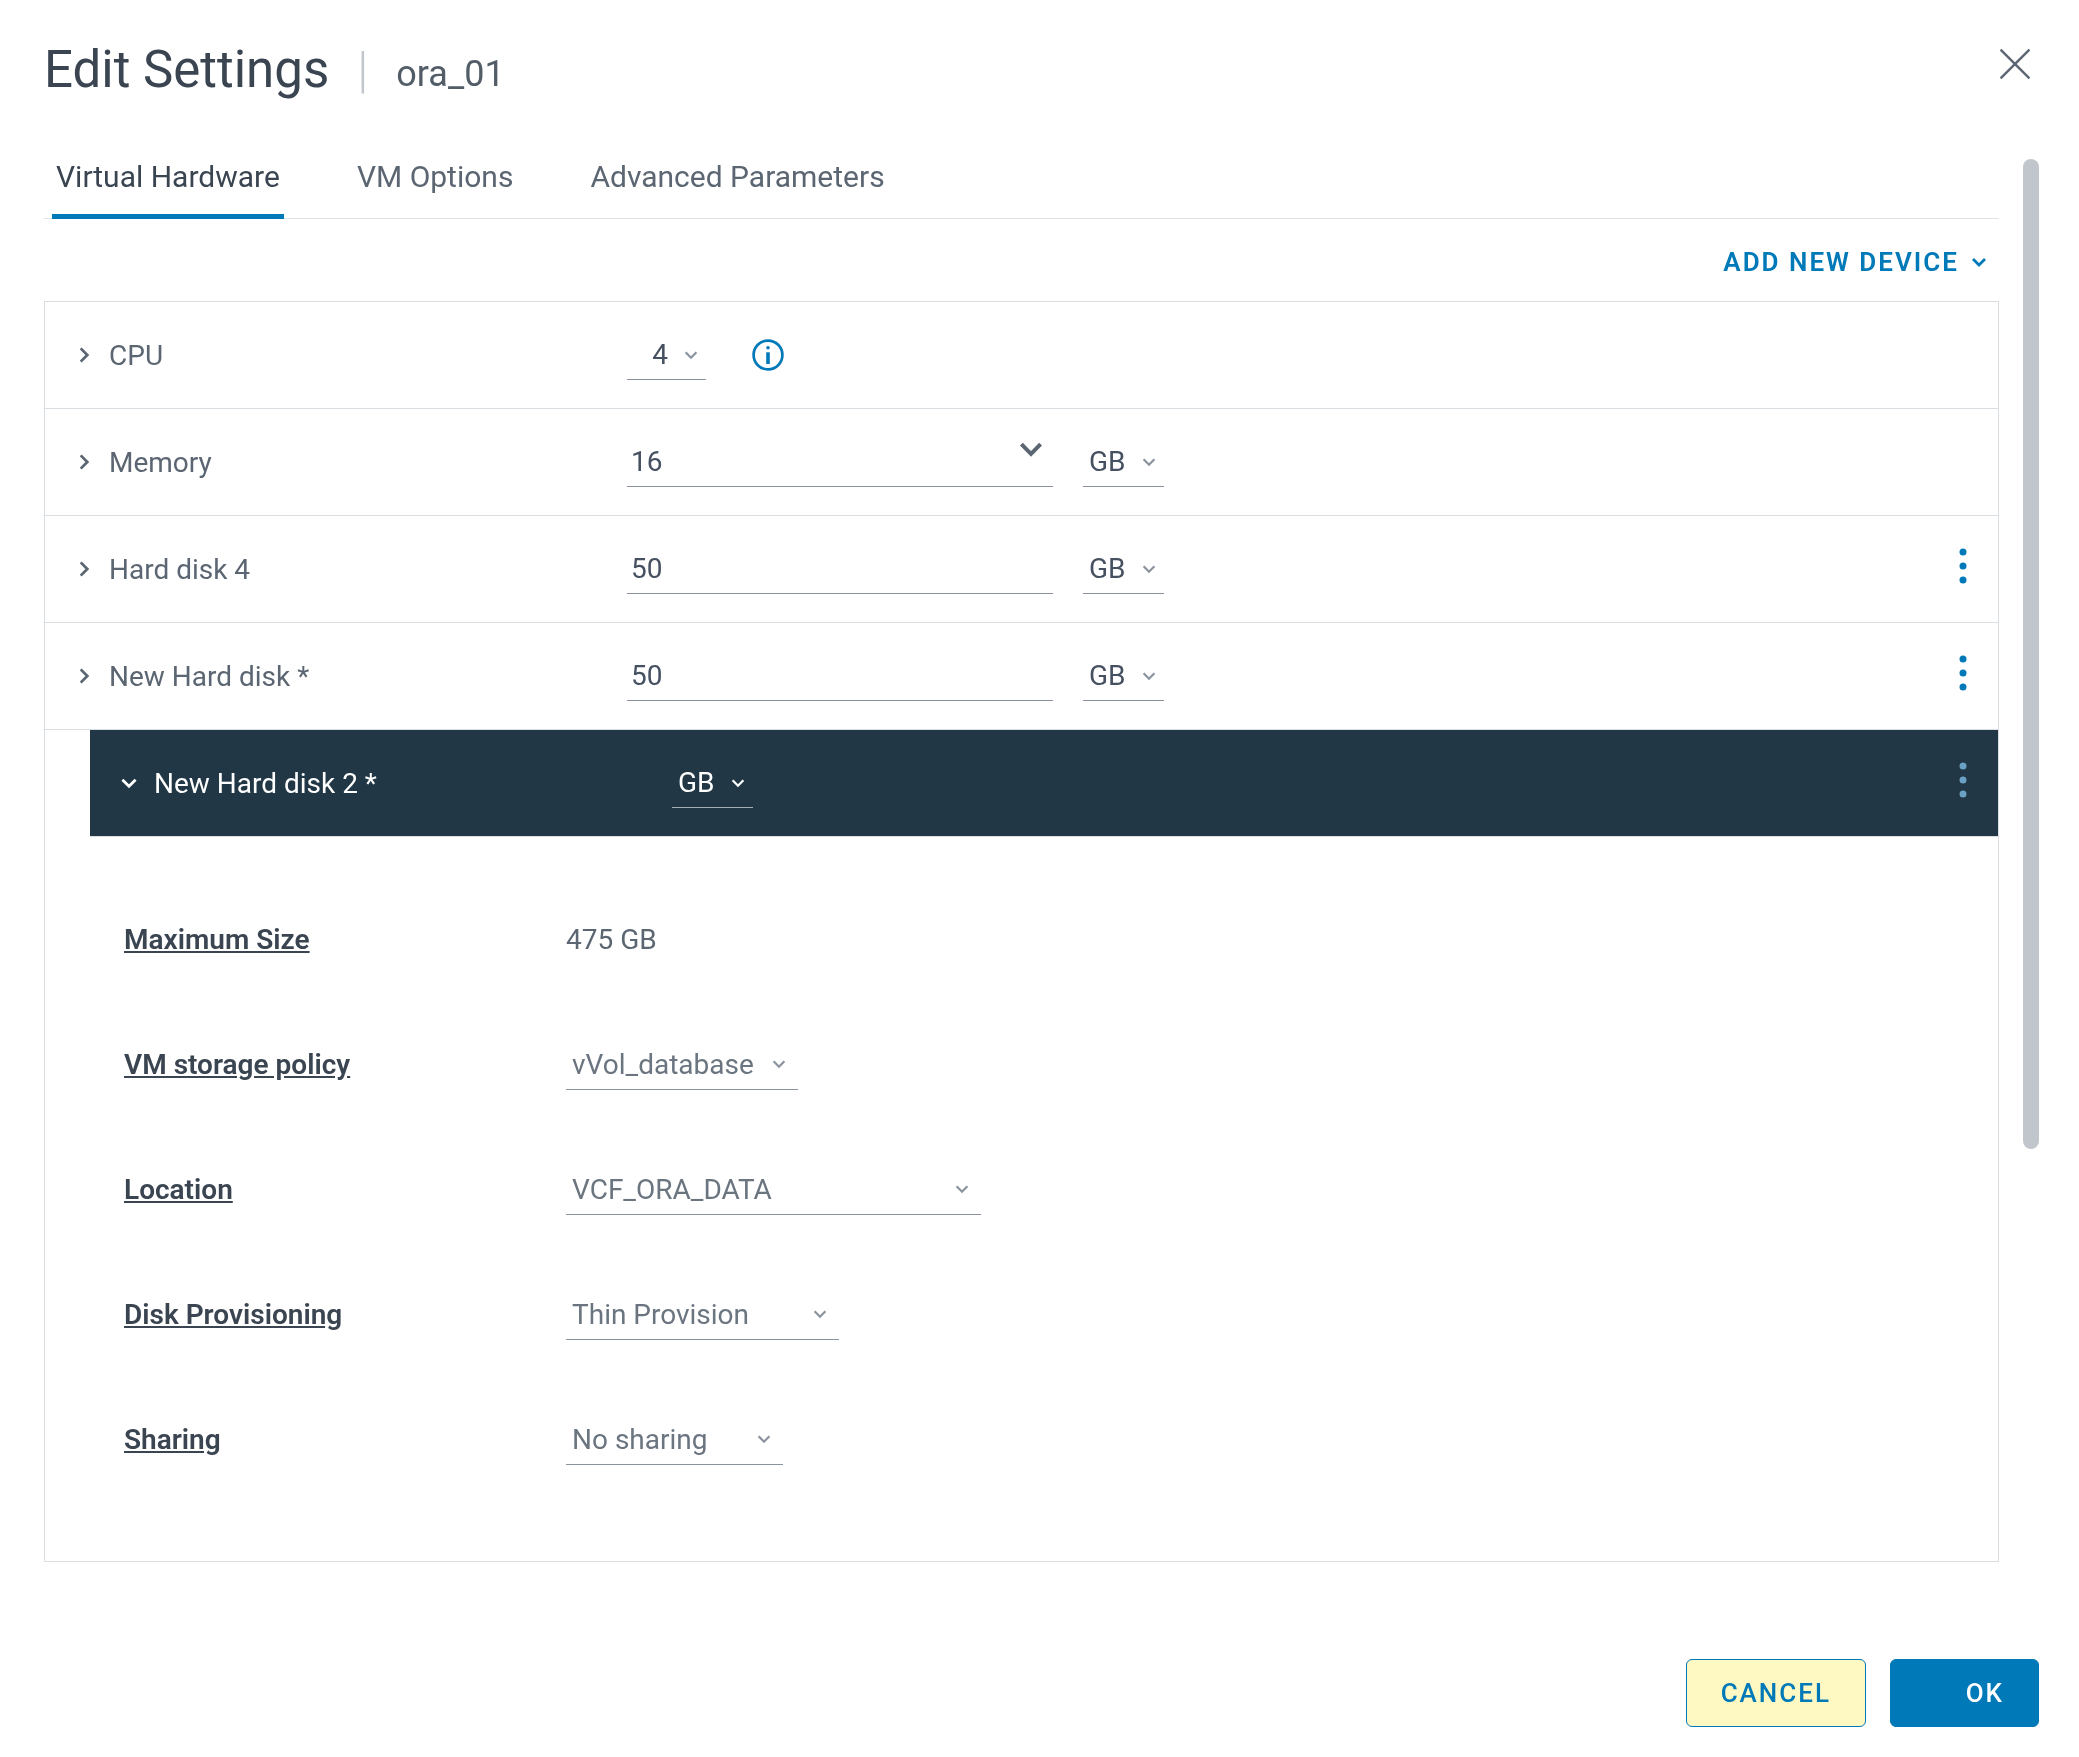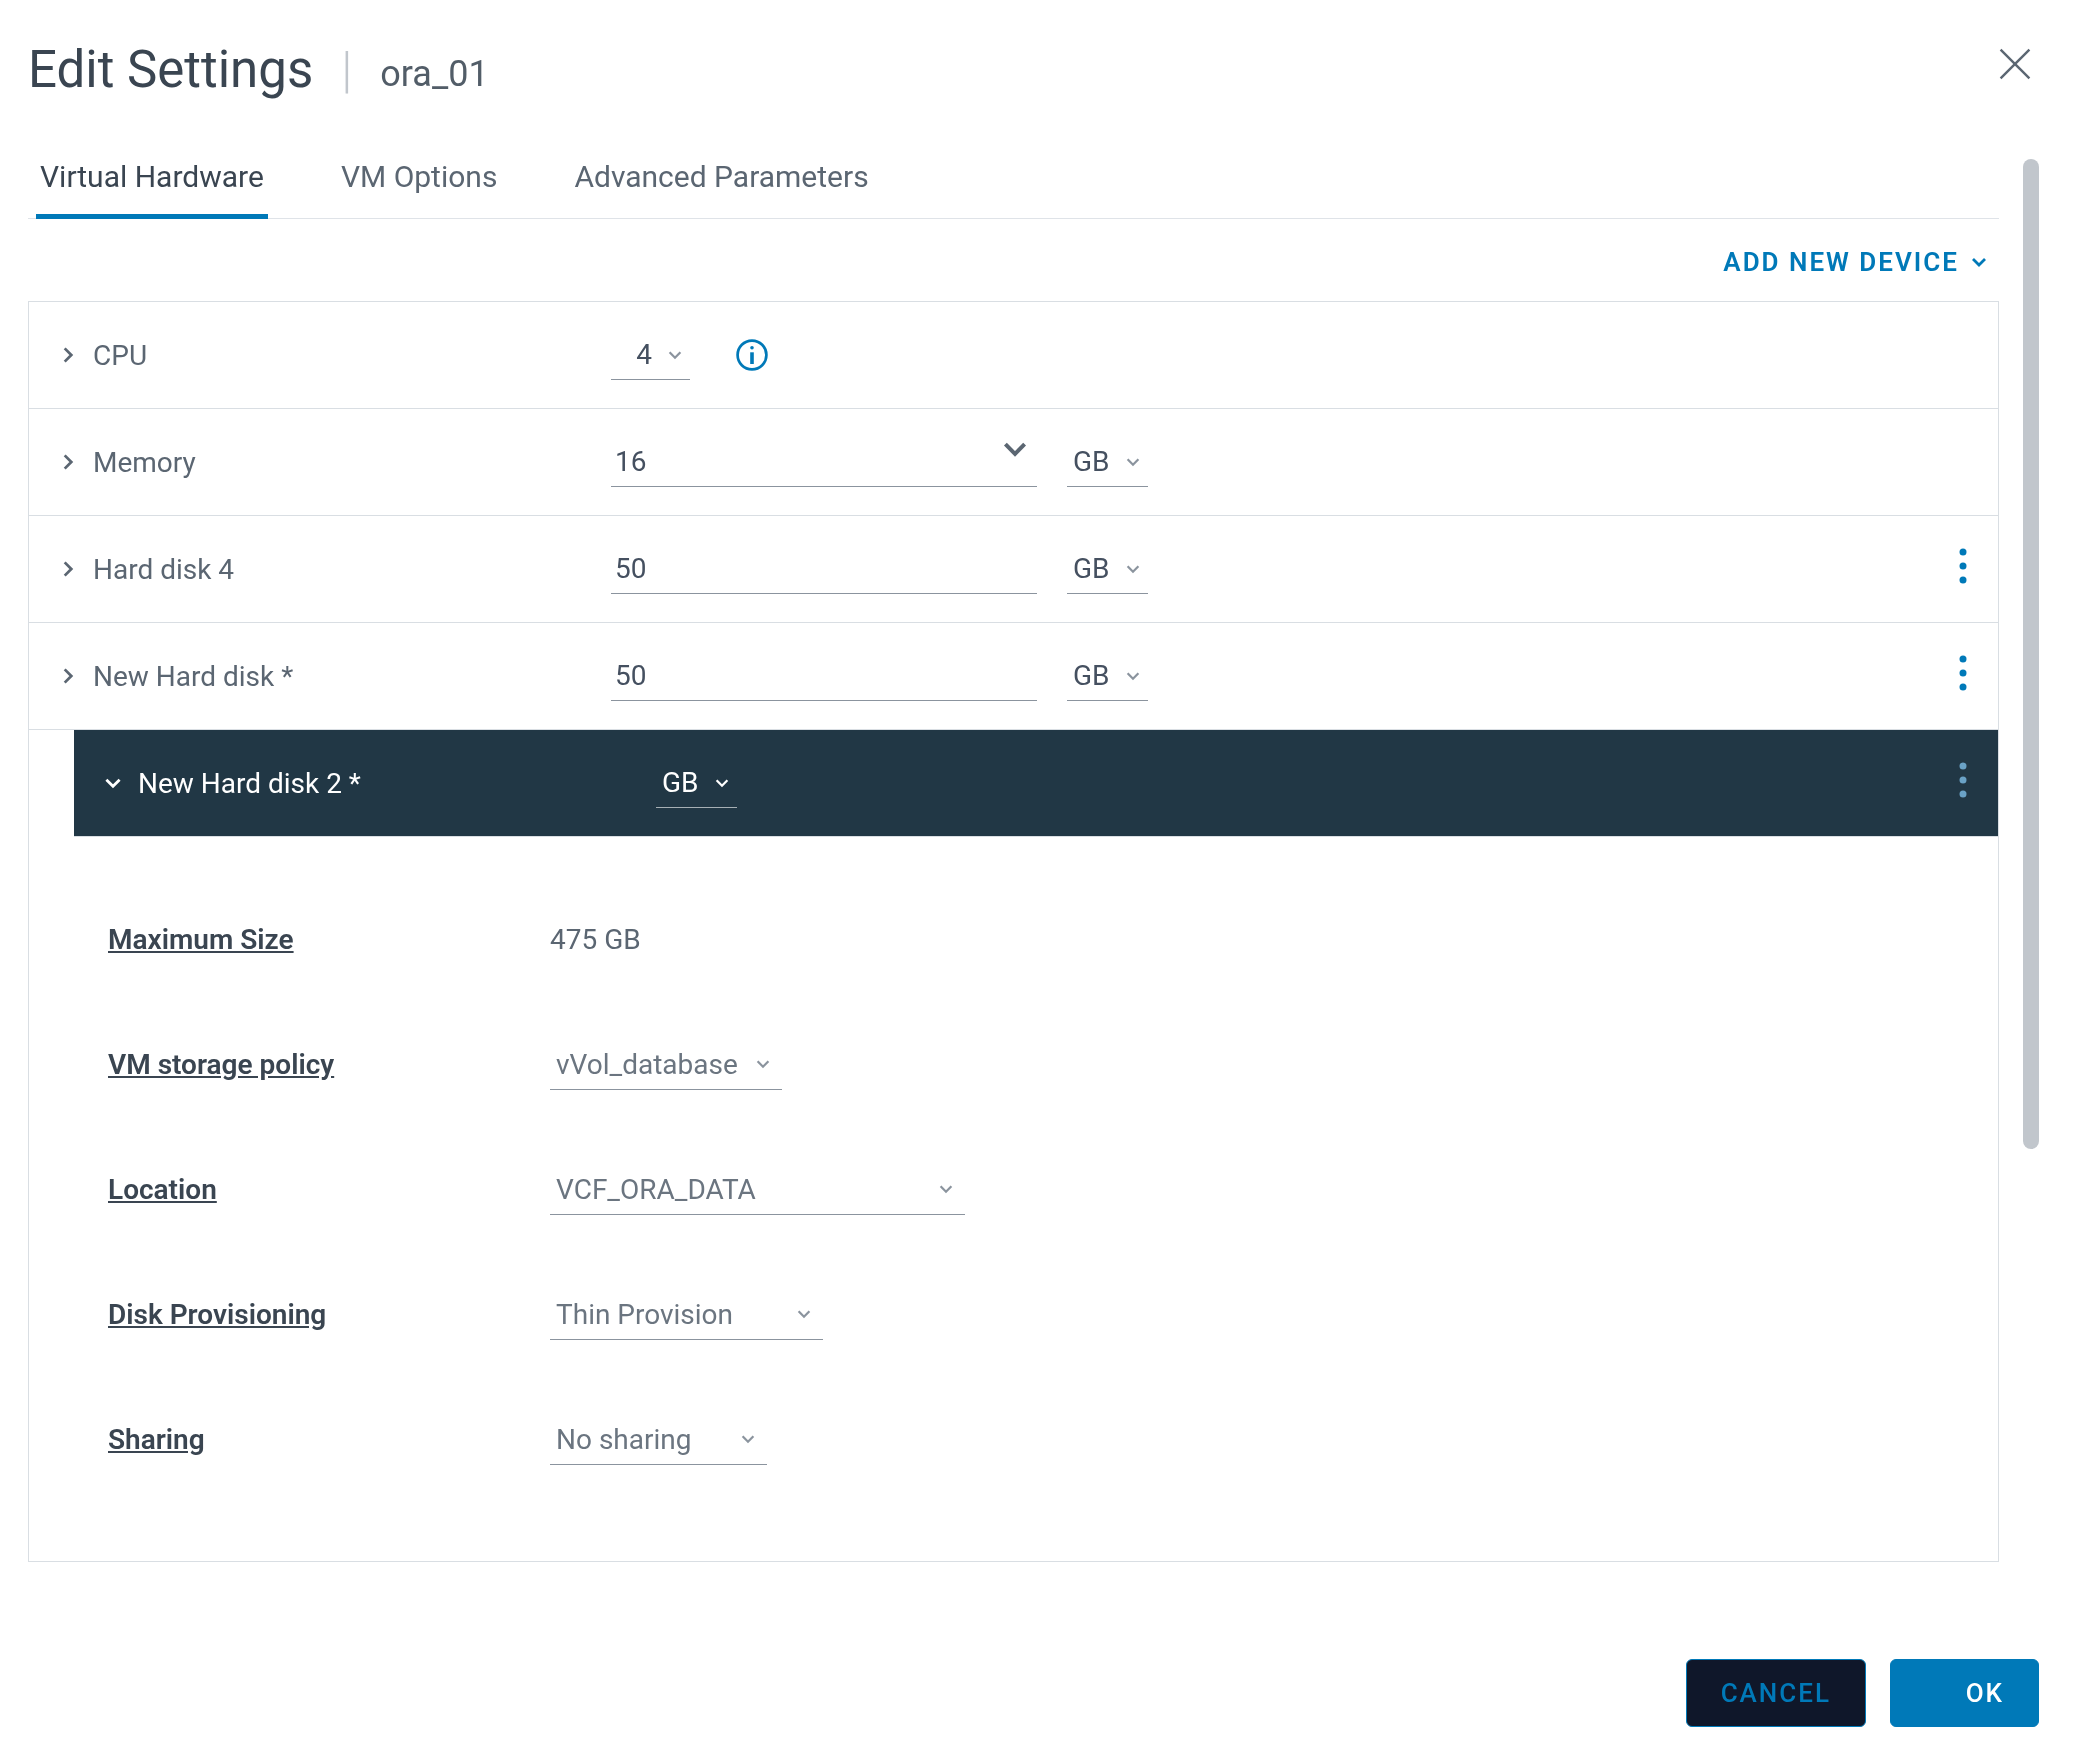--- a/index.html
+++ b/index.html
@@ -7,21 +7,21 @@
     margin: 0; padding: 0;
     font-family: -apple-system, BlinkMacSystemFont, "Segoe UI", Roboto, "Helvetica Neue", Arial, sans-serif;
     color: #333d47;
     background: #fff;
     font-size: 26px;
   }
   .dialog {
     width: 2079px;
     height: 1757px;
     position: relative;
-    padding: 40px 40px 0 28px;
+    padding: 40px 40px 0 44px;
   }
   .header {
     display: flex;
     align-items: center;
     margin-bottom: 50px;
   }
   .title {
     font-size: 51px;
     font-weight: 400;
     color: #3a4551;
@@ -234,21 +234,21 @@
     min-width: 149px;
     padding: 18px 34px;
     font-size: 26px;
     letter-spacing: 2px;
     border-radius: 6px;
     cursor: pointer;
     text-align: center;
     font-weight: 500;
   }
   .btn-secondary {
-    background: #0f172a;
+    background: #fef9c3;
     border: 1.5px solid #0079b8;
     color: #0079b8;
   }
   .btn-primary {
     background: #0079b8;
     border: 1.5px solid #0079b8;
     color: #fff;
     text-align: right;
   }
 </style>

